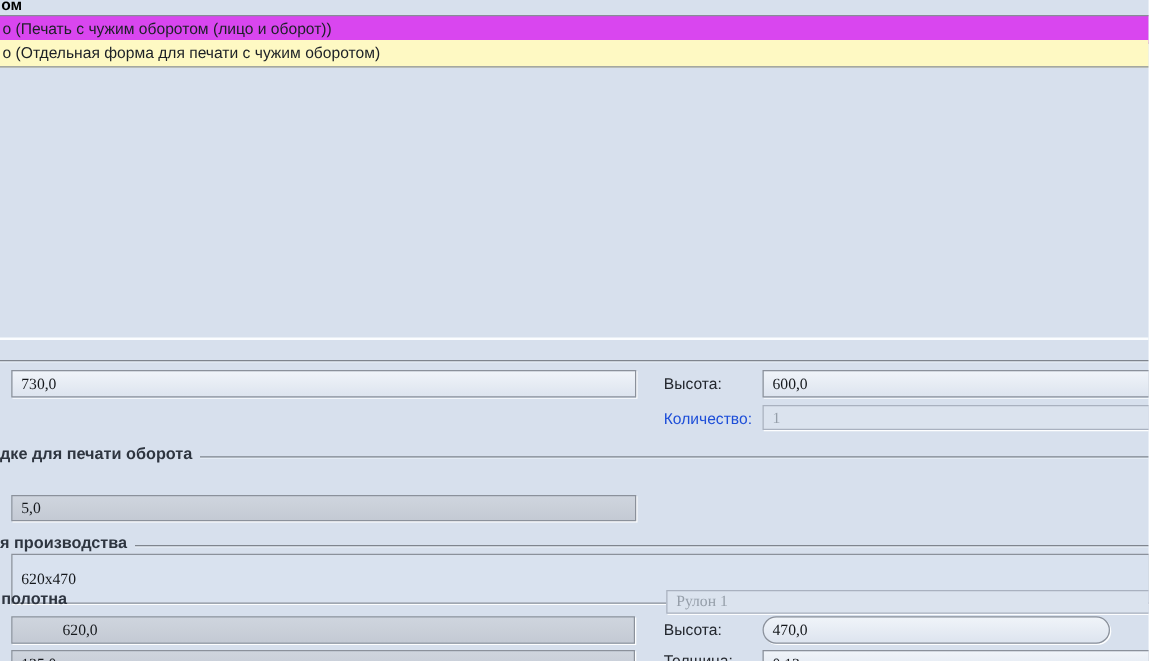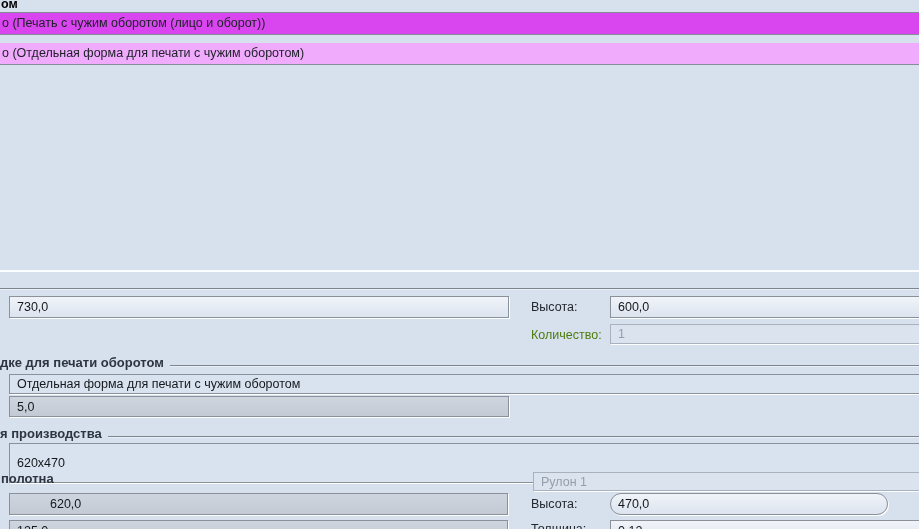--- a/index.html
+++ b/index.html
@@ -14,38 +14,38 @@
     font-weight:bold; font-size:12.5px; color:#000;
     white-space:nowrap;
   }
   .list-row {
     position:absolute; left:0; width:100%;
     line-height:21px; padding-left:2px;
     border-bottom:1px solid #878d96;
     color:#1c2026; white-space:nowrap; cursor:default;
   }
   .row-plain { top:12px; height:23px; background:#d946ef; border-top:1px solid #878d96; }
-  .row-selected { top:43px; height:22px; background:#f0abfc; }
+  .row-selected { top:32px; height:22px; background:#fef9c3; }
   .hline-white { position:absolute; left:0; right:0; height:2px; background:#fbfdff; }
   .group-line-full { position:absolute; left:0; right:0; height:1px; background:#7f858e; box-shadow:0 1px 0 #e9eff7; }
   .group-head { position:absolute; left:0; right:0; display:flex; align-items:flex-end; gap:6px; }
   .group-title { font-weight:bold; font-size:13px; color:#2e3540; white-space:nowrap; }
   .group-line { flex:1; height:1px; background:#7f858e; box-shadow:0 1px 0 #e9eff7; margin-bottom:4px; }
   .fld {
     position:absolute; display:block;
     border:1px solid #8b919b; box-shadow:1px 1px 0 #fdfeff;
-    font-family:Liberation Sans, sans-serif; font-size:12.5px; color:#15181c;
+    font-family:Liberation Serif, serif; font-size:12.5px; color:#15181c;
     padding:0 2px 0 7px; outline:none;
   }
   .fld-light { background:linear-gradient(#f0f4f9,#dde4ef); }
   .fld-gray  { background:linear-gradient(#cfd5de,#c4cad4); }
   .fld-flat  { background:#d9e2ef; }
   .fld-disabled { background:#dbe3ee; border-color:#a9b1bf; color:#959ea9; }
   .lbl { position:absolute; color:#23272e; white-space:nowrap;text-align:right; }
-  .lbl-disabled { color:#4d7c0f; }
+  .lbl-disabled { color:#1d4ed8; }
 </style>
 </head>
 <body>
 
 <div class="screen">
 
   <div class="top-title">ом</div>
 
   <div class="list-row row-plain">о (Печать с чужим оборотом (лицо и оборот))</div>
   <div class="list-row row-selected">о (Отдельная форма для печати с чужим оборотом)</div>
@@ -54,24 +54,23 @@
 
   <div class="group-line-full" style="top:288px;"></div>
 
   <input class="fld fld-light" style="left: 9px; top: 296px; width: 500px; height: 22px;" value="730,0">
   <div class="lbl" style="left:531px; top:300px;">Высота:</div>
   <input class="fld fld-light" style="left: 610px; top: 296px; width: 310px; height: 22px;" value="600,0">
   <div class="lbl lbl-disabled" style="left:531px; top:328px;">Количество:</div>
   <input class="fld fld-disabled" style="left: 610px; top: 324px; width: 310px; height: 20px;" disabled="" value="1">
 
   <div class="group-head" style="top:355px; height:15px;">
-    <span class="group-title">дке для печати оборотом</span>
+    <span class="group-title">дке для печати оборота</span>
     <div class="group-line"></div>
   </div>
-  <input class="fld fld-flat" style="left: 9px; top: 374px; width: 911px; height: 20px;" value="Отдельная форма для печати с чужим оборотом">
   <input class="fld fld-gray" style="left: 9px; top: 396px; width: 500px; height: 21px;" value="5,0">
 
   <div class="group-head" style="top:426px; height:15px;">
     <span class="group-title">я производства</span>
     <div class="group-line"></div>
   </div>
   <input class="fld fld-flat" style="left: 9px; top: 443px; width: 911px; height: 40px;" value="620x470">
 
   <div class="group-title" style="position:absolute; left:1px; top:471px;">полотна</div>
   <input class="fld fld-disabled" style="left: 533px; top: 472px; width: 387px; height: 19px;" disabled="" value="Рулон 1">

